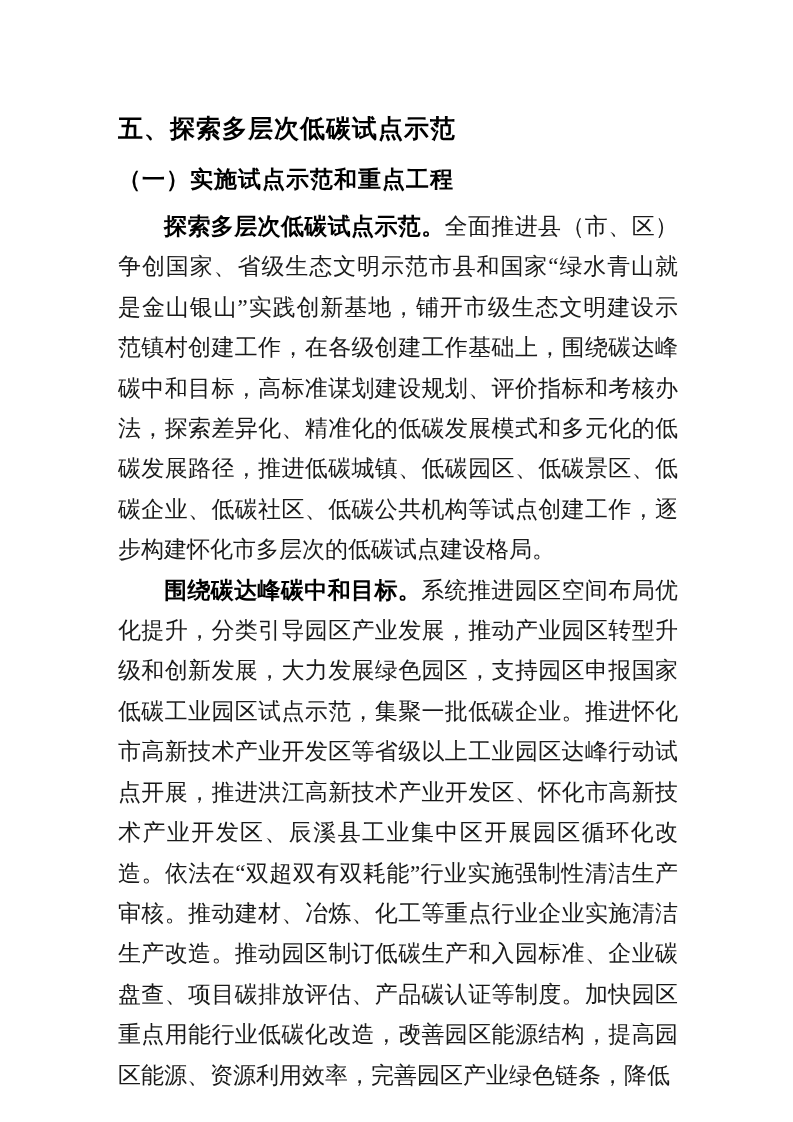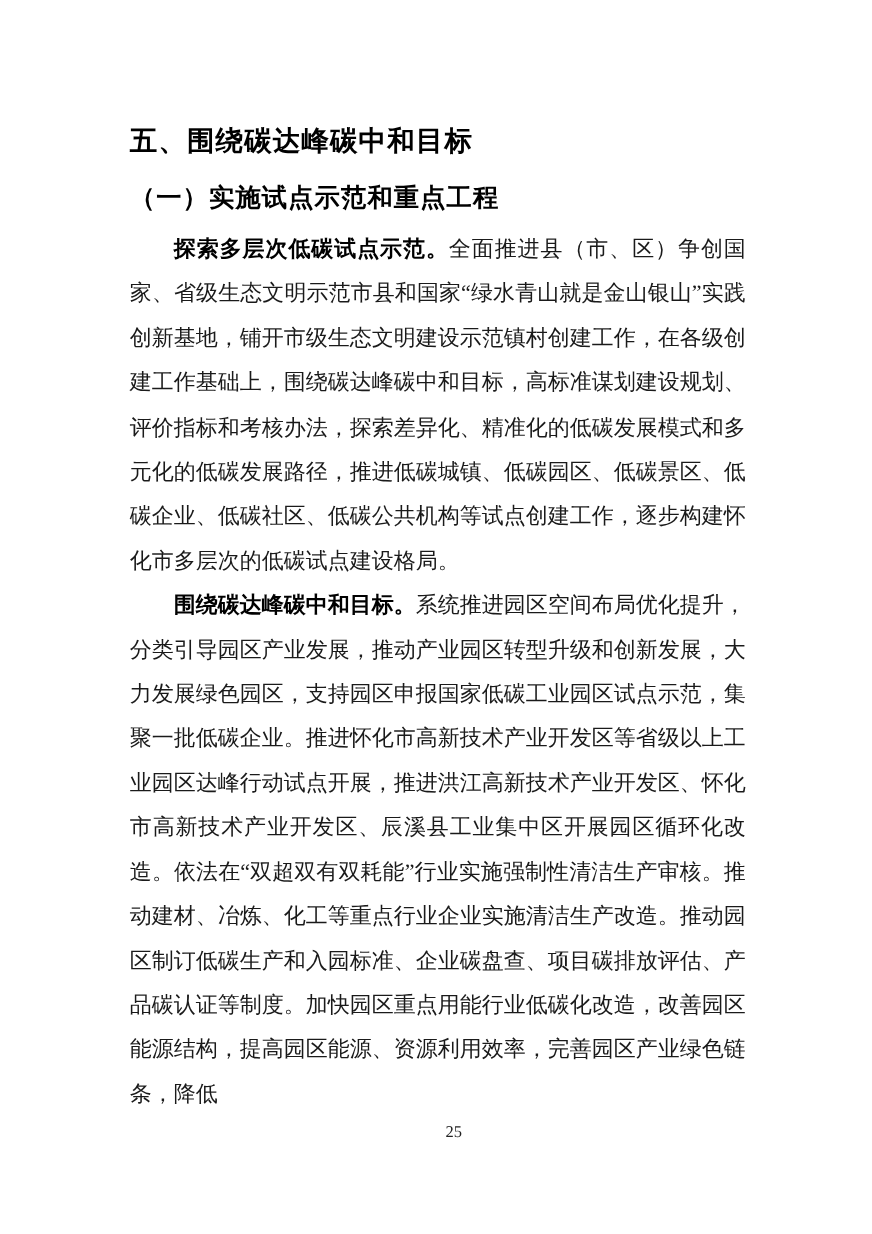--- a/index.html
+++ b/index.html
@@ -37,21 +37,21 @@
     line-height: 40px;
     letter-spacing: 1px;
     margin: 12px 0 0 0;
     color: #000000;
   }
   .body-text {
     margin-top: 7px;
   }
   .body-text p {
     margin: 0;
-    font-size: 20px;
+    font-size: 23px;
     line-height: 40.4px;
     text-align: justify;
     text-indent: 2em;
     color: #1a1a1a;
   }
   .lead-in {
     font-weight: 700;
     color: #000000;
   }
   .page-number {
@@ -62,21 +62,21 @@
     text-align: center;
     font-size: 15px;
     line-height: 20px;
     color: #222222;
   }
 </style>
 </head>
 <body>
 
 <div class="page-content">
-  <h1 class="section-heading">五、围绕碳达峰碳中和目标</h1>
+  <h1 class="section-heading">五、探索多层次低碳试点示范</h1>
   <h2 class="subsection-heading">（一）实施试点示范和重点工程</h2>
   <div class="body-text">
     <p><span class="lead-in">探索多层次低碳试点示范。</span><span>全面推进县（市、区）争创国家、省级生态文明示范市县和国家“绿水青山就是金山银山”实践创新基地，铺开市级生态文明建设示范镇村创建工作，在各级创建工作基础上，围绕碳达峰碳中和目标，高标准谋划建设规划、评价指标和考核办法，探索差异化、精准化的低碳发展模式和多元化的低碳发展路径，推进低碳城镇、低碳园区、低碳景区、低碳企业、低碳社区、低碳公共机构等试点创建工作，逐步构建怀化市多层次的低碳试点建设格局。</span></p>
     <p><span class="lead-in">围绕碳达峰碳中和目标。</span><span>系统推进园区空间布局优化提升，分类引导园区产业发展，推动产业园区转型升级和创新发展，大力发展绿色园区，支持园区申报国家低碳工业园区试点示范，集聚一批低碳企业。推进怀化市高新技术产业开发区等省级以上工业园区达峰行动试点开展，推进洪江高新技术产业开发区、怀化市高新技术产业开发区、辰溪县工业集中区开展园区循环化改造。依法在“双超双有双耗能”行业实施强制性清洁生产审核。推动建材、冶炼、化工等重点行业企业实施清洁生产改造。推动园区制订低碳生产和入园标准、企业碳盘查、项目碳排放评估、产品碳认证等制度。加快园区重点用能行业低碳化改造，改善园区能源结构，提高园区能源、资源利用效率，完善园区产业绿色链条，降低</span></p>
   </div>
 </div>
 
 <div class="page-number">25</div>
 
 </body></html>

